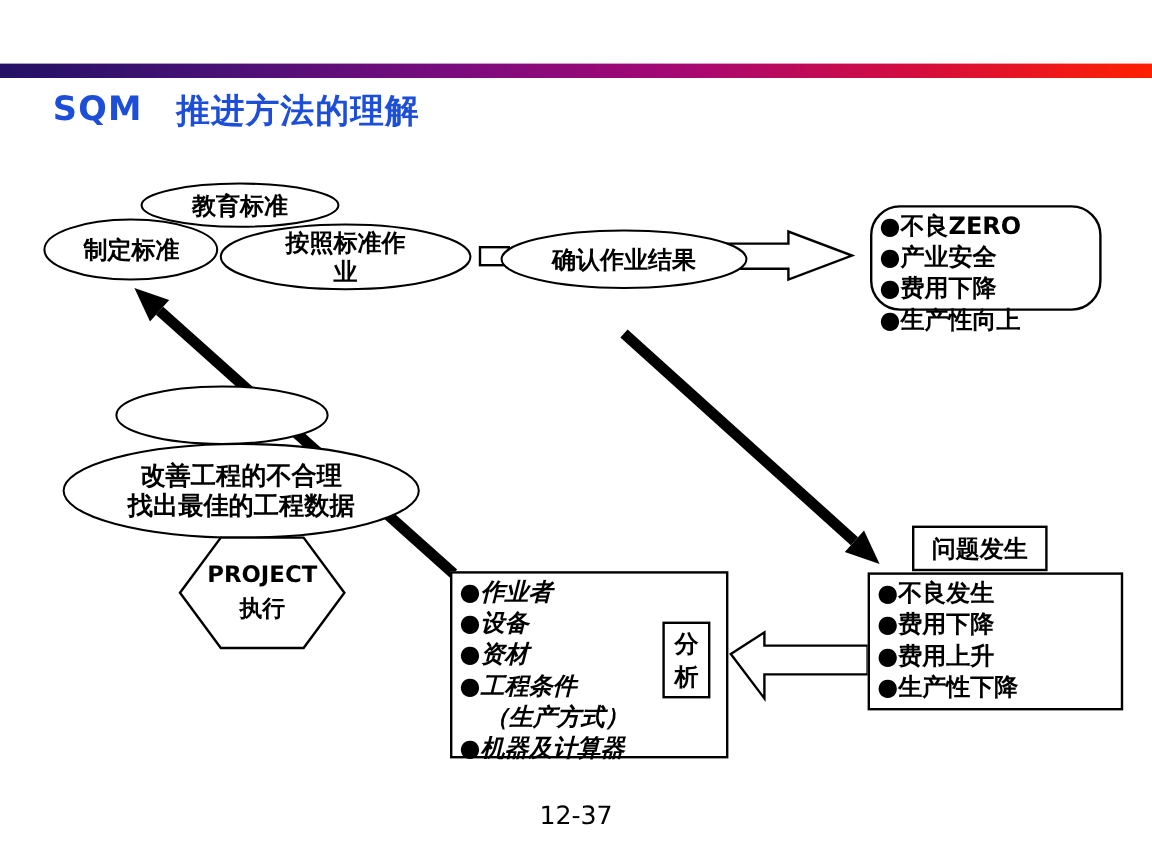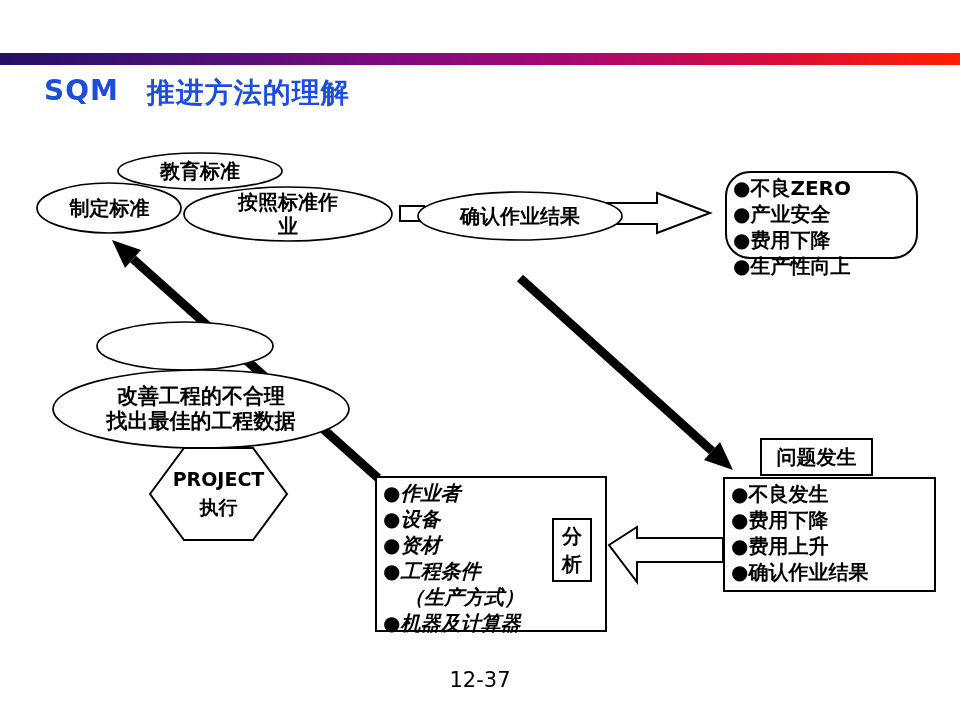--- a/index.html
+++ b/index.html
@@ -71,21 +71,21 @@
     <div>●产业安全</div>
     <div>●费用下降</div>
     <div>●生产性向上</div>
   </div>
 
   <div class="box hdr" style="left:760px;top:438px;width:113px;height:38px;font-size:20px;">问题发生</div>
   <div class="box bullets b26" style="left:723px;top:477px;width:213px;height:115px;">
     <div>●不良发生</div>
     <div>●费用下降</div>
     <div>●费用上升</div>
-    <div>●确认作业结果</div>
+    <div>●生产性下降</div>
   </div>
 
   <div class="box bullets b26" style="left:375px;top:476px;width:232px;height:156px;font-style:italic;">
     <div>●作业者</div>
     <div>●设备</div>
     <div>●资材</div>
     <div>●工程条件</div>
     <div class="indent">（生产方式）</div>
     <div>●机器及计算器</div>
   </div>

